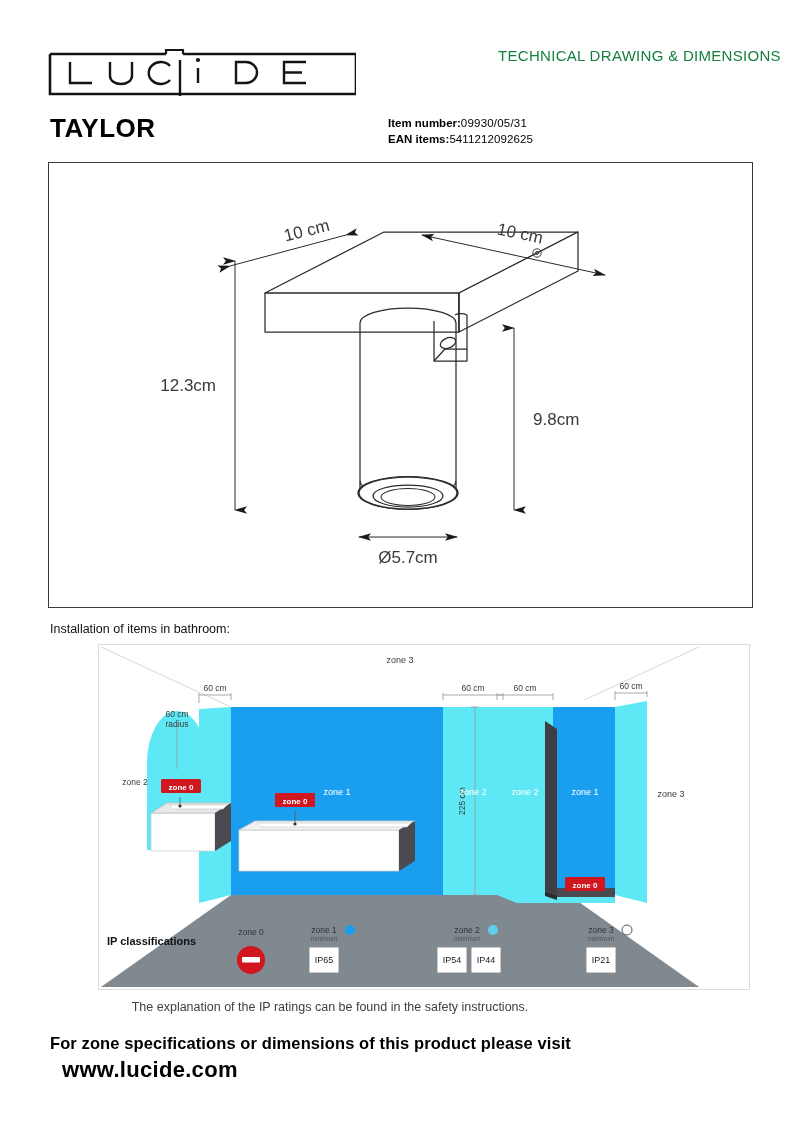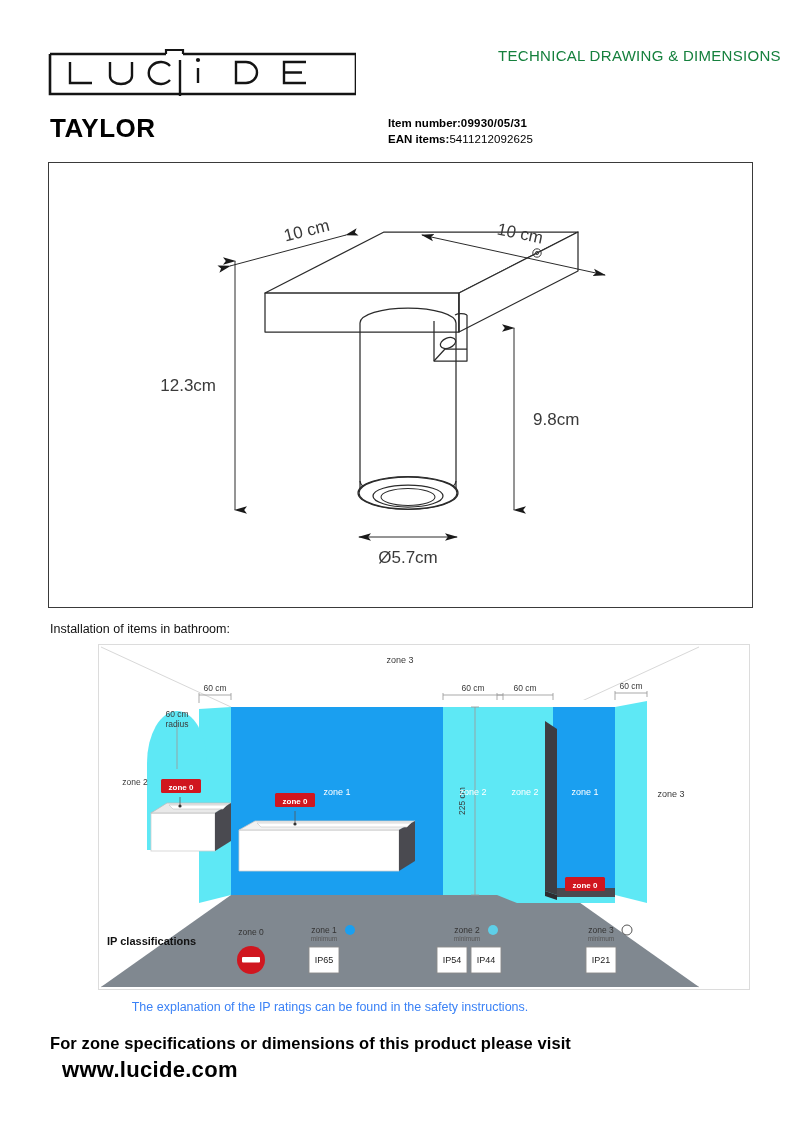--- a/index.html
+++ b/index.html
@@ -48,21 +48,21 @@
 
   .item-block {
     position: absolute;
     left: 388px;
     top: 115px;
     font-size: 11.5px;
     line-height: 16px;
     color: #000;
   }
   .item-block .lbl { font-weight: bold; }
-  .item-block .val { font-weight: bold; letter-spacing: 0.2px; margin-top: 48px; }
+  .item-block .val { font-weight: normal; letter-spacing: 0.2px; margin-top: 48px; }
   .item-block .val-thin { font-weight: normal; letter-spacing: 0.1px; }
 
   
   .draw-box {
     position: absolute;
     left: 48px;
     top: 162px;
     width: 705px;
     height: 446px;
     border: 1.6px solid #3a3a3a;
@@ -95,21 +95,21 @@
   .zone-svg { position: absolute; left: 0; top: 0; }
 
   
   .ip-note {
     position: absolute;
     left: 0;
     top: 1000px;
     width: 660px;
     text-align: center;
     font-size: 12.5px;
-    color: #3b82f6;
+    color: #404040;
   }
   .footer-line1 {
     position: absolute;
     left: 50px;
     top: 1034px;
     font-size: 16.5px;
     font-weight: bold;
     letter-spacing: 0.1px;
     color: #000;
   }

